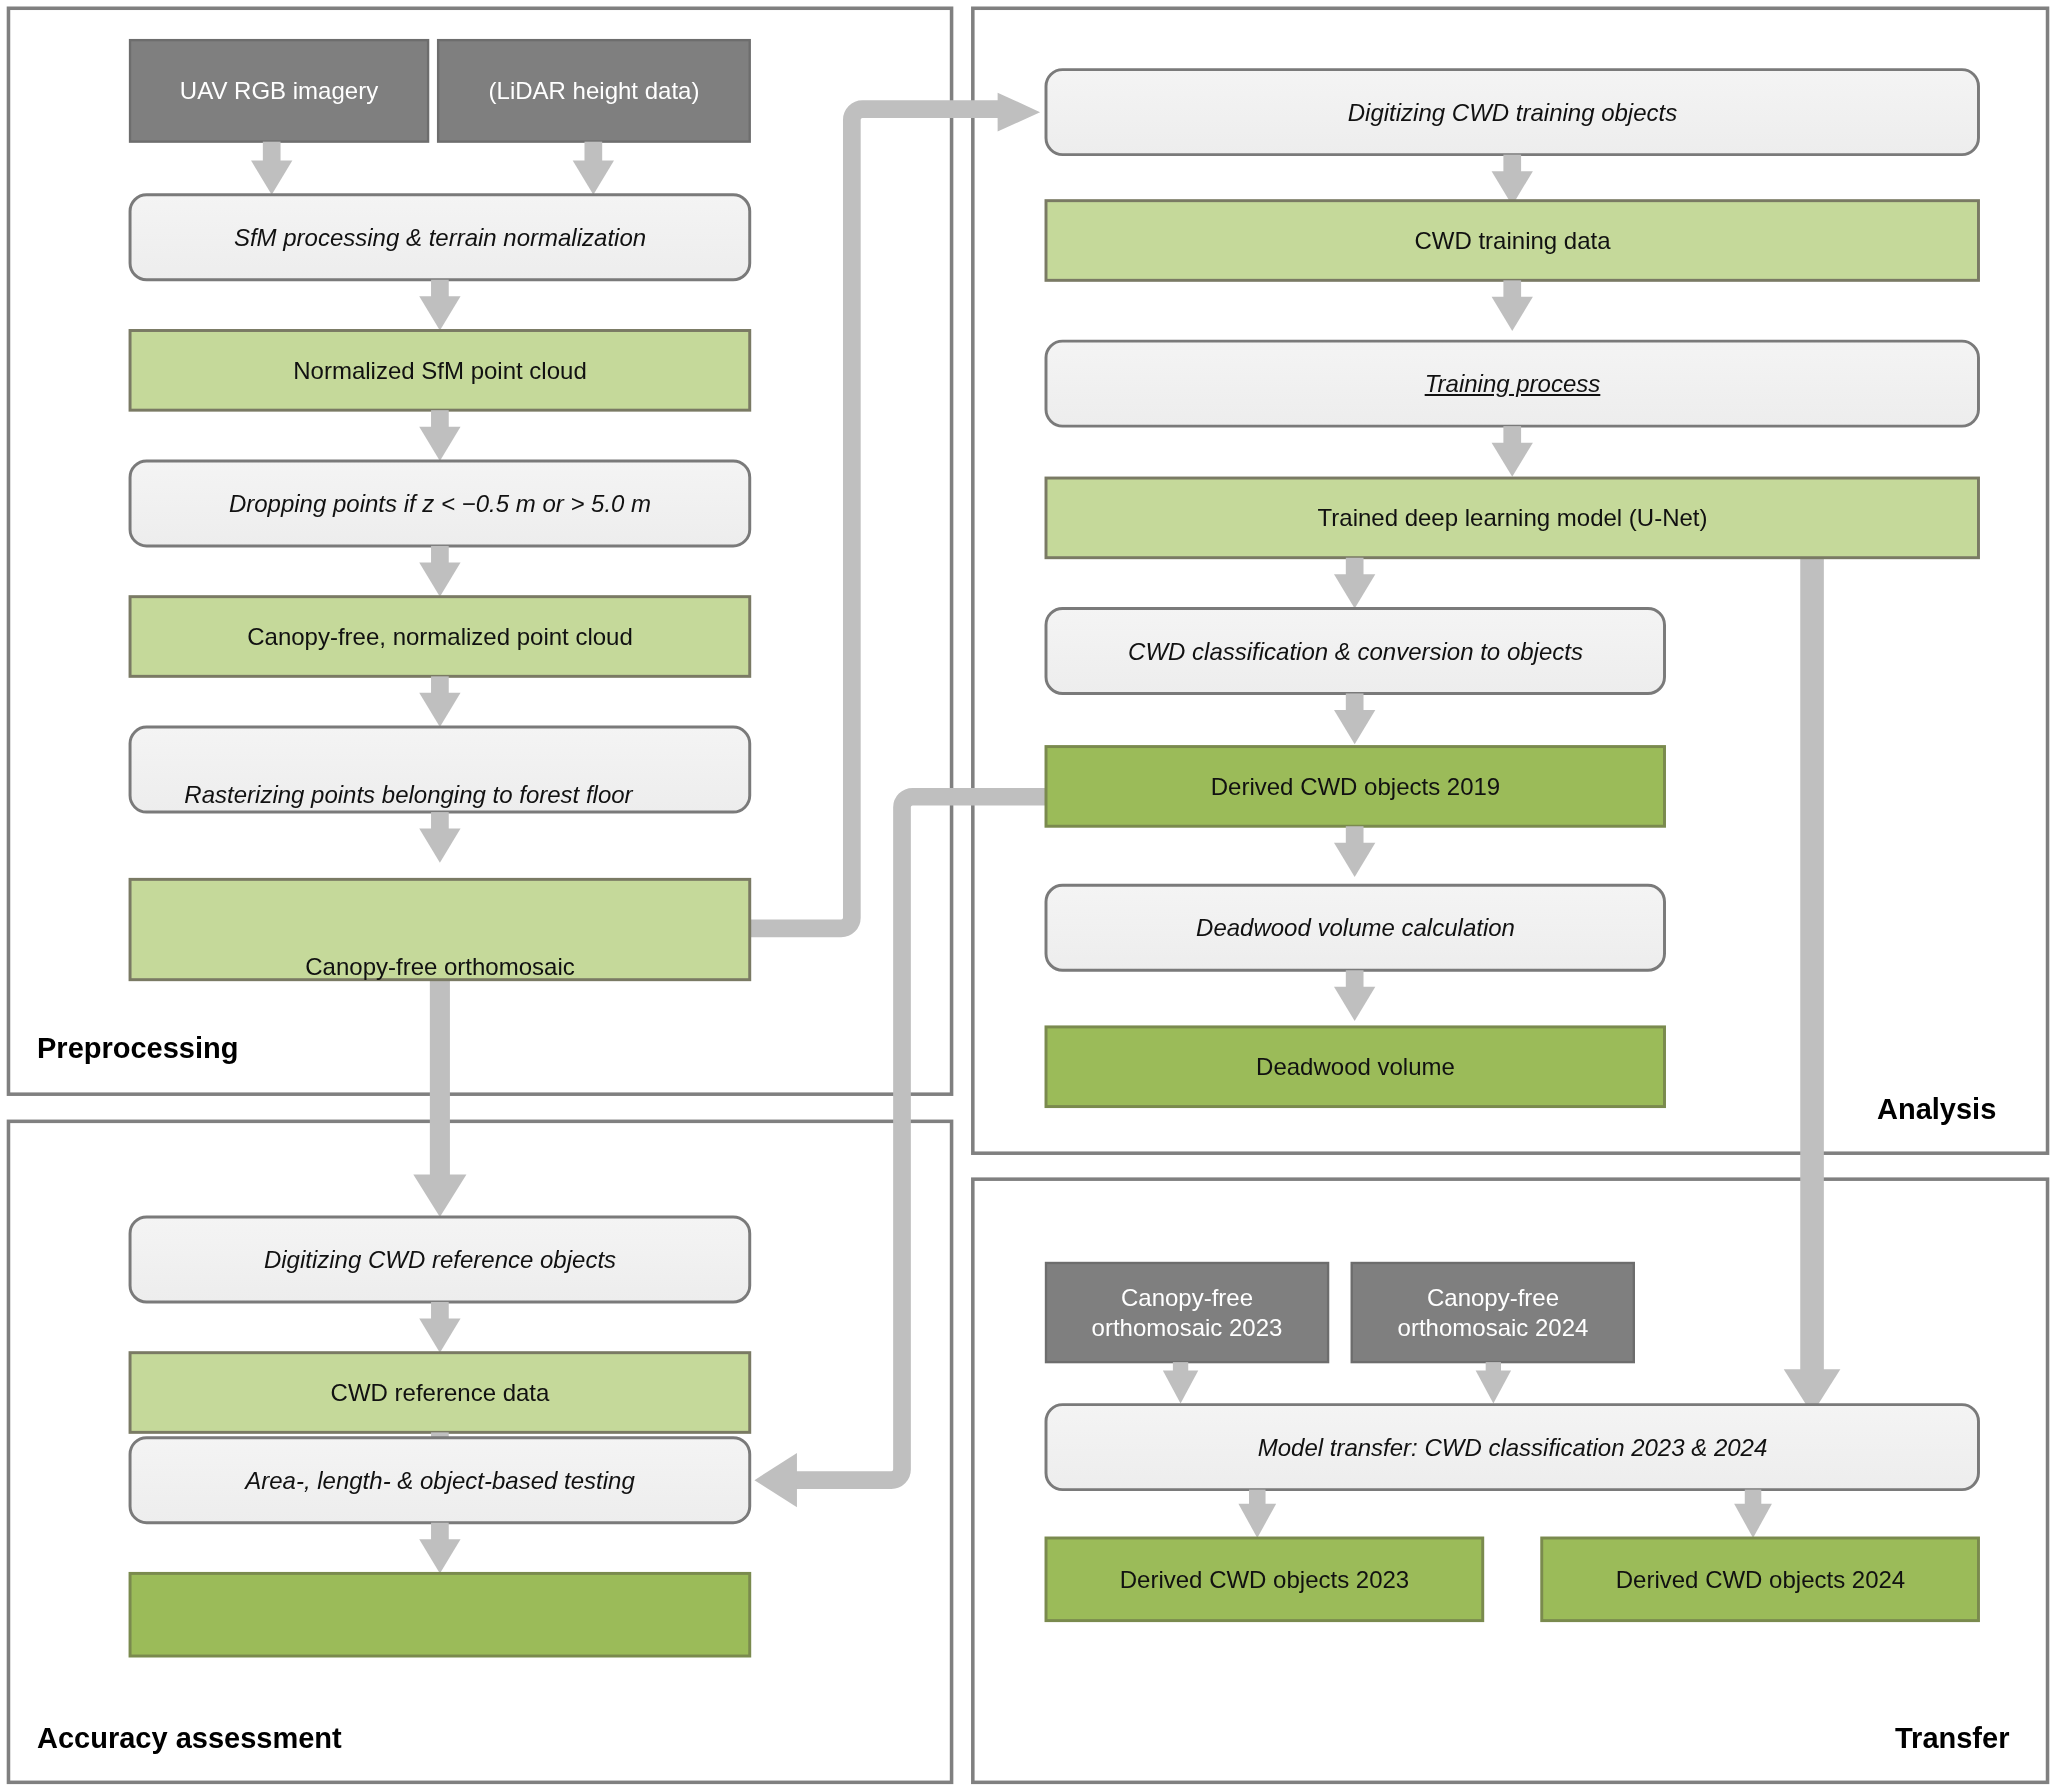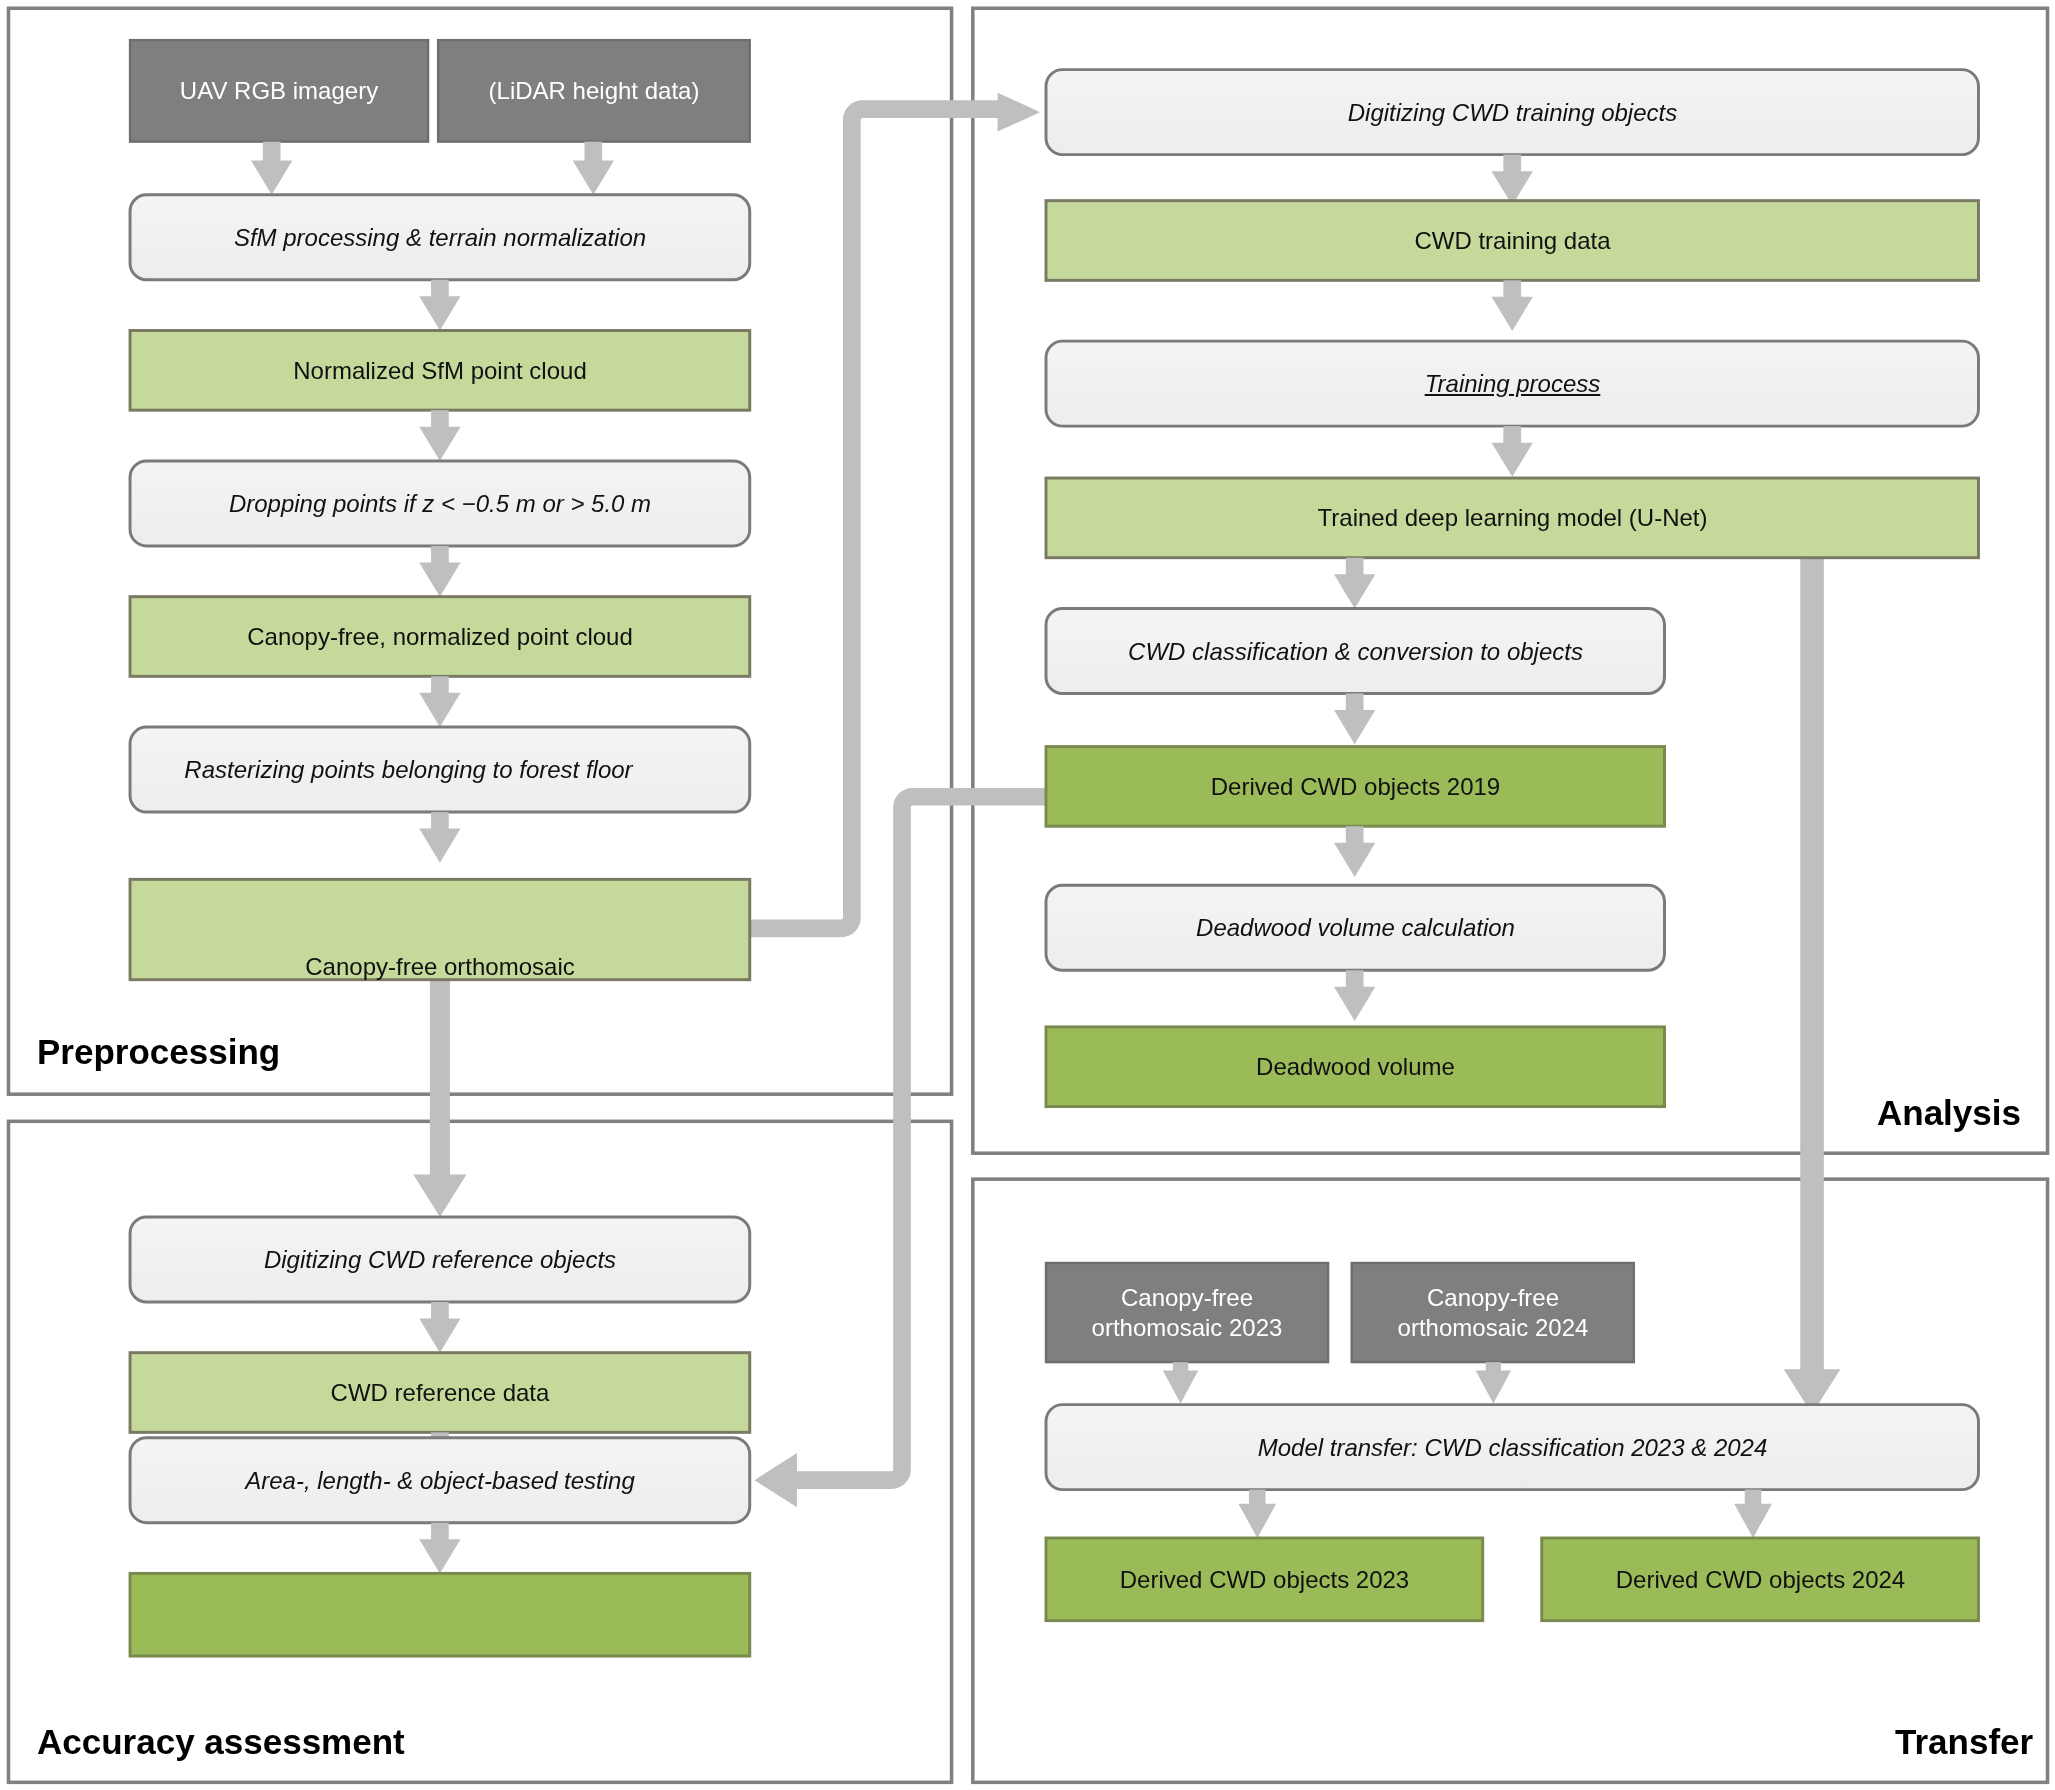--- a/index.html
+++ b/index.html
@@ -3,21 +3,21 @@
 <meta charset="utf-8">
 <style>
   html,body{margin:0;padding:0;background:#ffffff;}
   body{font-family:"Liberation Sans", sans-serif;}
   #stage{position:relative;width:2056px;height:1790px;background:#fff;overflow:hidden;}
   svg{position:absolute;left:0;top:0;width:2056px;height:1790px;}
   .panel-label{
     position:absolute;
     font-family:"Liberation Sans", sans-serif;
     font-weight:bold;
-    font-size:35px;
+    font-size:29px;
     color:#000;
     white-space:nowrap;
     line-height:1;
   }
   .nodelabel{
     position:absolute;
     display:flex;
     align-items:center;
     justify-content:center;
     text-align:center;
@@ -260,21 +260,21 @@
       <rect x="2612" y="2606" width="740" height="140" fill="#9bbb59" stroke="#7a8a4e" stroke-width="5"></rect>
     </g>
   </svg>
 
   <div class="nodelabel data-in" style="left:130px;top:40px;width:298px;height:102px;">UAV RGB imagery</div>
   <div class="nodelabel data-in" style="left:438px;top:40px;width:312px;height:102px;text-align:center;">(LiDAR height data)</div>
   <div class="nodelabel proc" style="left:130px;top:195px;width:620px;height:85px;">SfM processing &amp; terrain normalization</div>
   <div class="nodelabel" style="left:130px;top:331px;width:620px;height:80px;">Normalized SfM point cloud</div>
   <div class="nodelabel proc" style="left:130px;top:461px;width:620px;height:85px;">Dropping points if z &lt; −0.5 m or &gt; 5.0 m</div>
   <div class="nodelabel" style="left:130px;top:597px;width:620px;height:80px;">Canopy-free, normalized point cloud</div>
-  <div class="nodelabel proc" style="left:130px;top:727px;width:557px;height:85px;">Rasterizing points belonging to forest floor</div>
+  <div class="nodelabel proc" style="left:130px;top:752px;width:557px;height:85px;">Rasterizing points belonging to forest floor</div>
   <div class="nodelabel" style="left:130px;top:917px;width:620px;height:100px;">Canopy-free orthomosaic</div>
 
   <div class="nodelabel proc" style="left:1046px;top:70px;width:933px;height:85px;">Digitizing CWD training objects</div>
   <div class="nodelabel" style="left:1046px;top:201px;width:933px;height:80px;">CWD training data</div>
   <div class="nodelabel proc" style="left:1046px;top:341px;width:933px;height:85px;text-decoration:underline;">Training process</div>
   <div class="nodelabel" style="left:1046px;top:478px;width:933px;height:80px;">Trained deep learning model (U-Net)</div>
   <div class="nodelabel proc" style="left:1046px;top:609px;width:619px;height:85px;">CWD classification &amp; conversion to objects</div>
   <div class="nodelabel" style="left:1046px;top:747px;width:619px;height:80px;">Derived CWD objects 2019</div>
   <div class="nodelabel proc" style="left:1046px;top:885px;width:619px;height:85px;">Deadwood volume calculation</div>
   <div class="nodelabel" style="left:1046px;top:1027px;width:619px;height:80px;">Deadwood volume</div>

